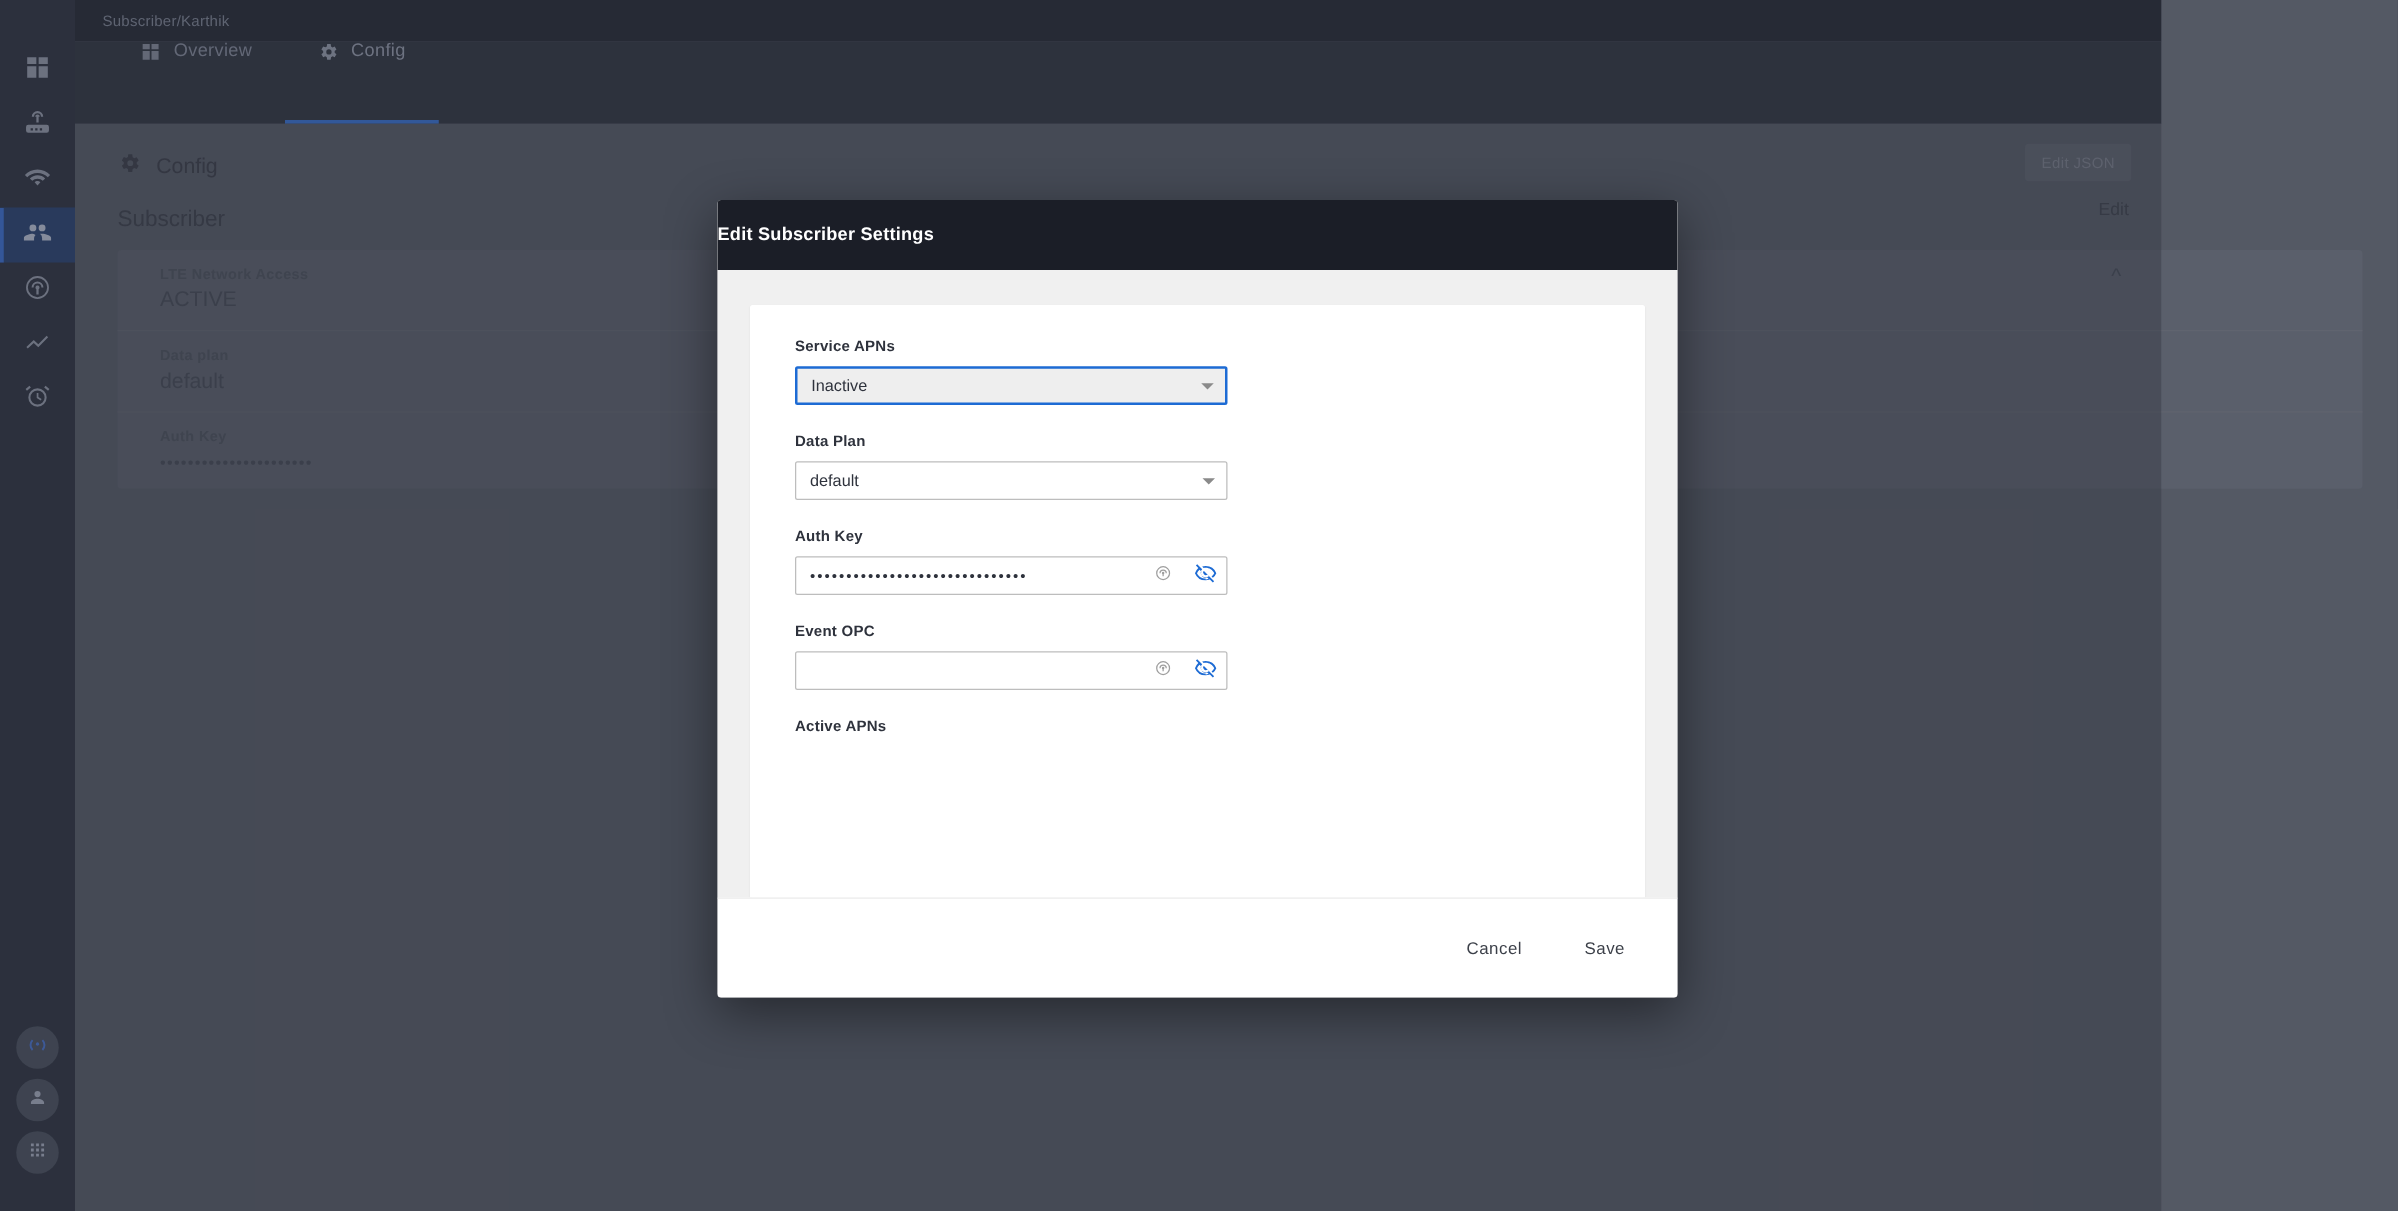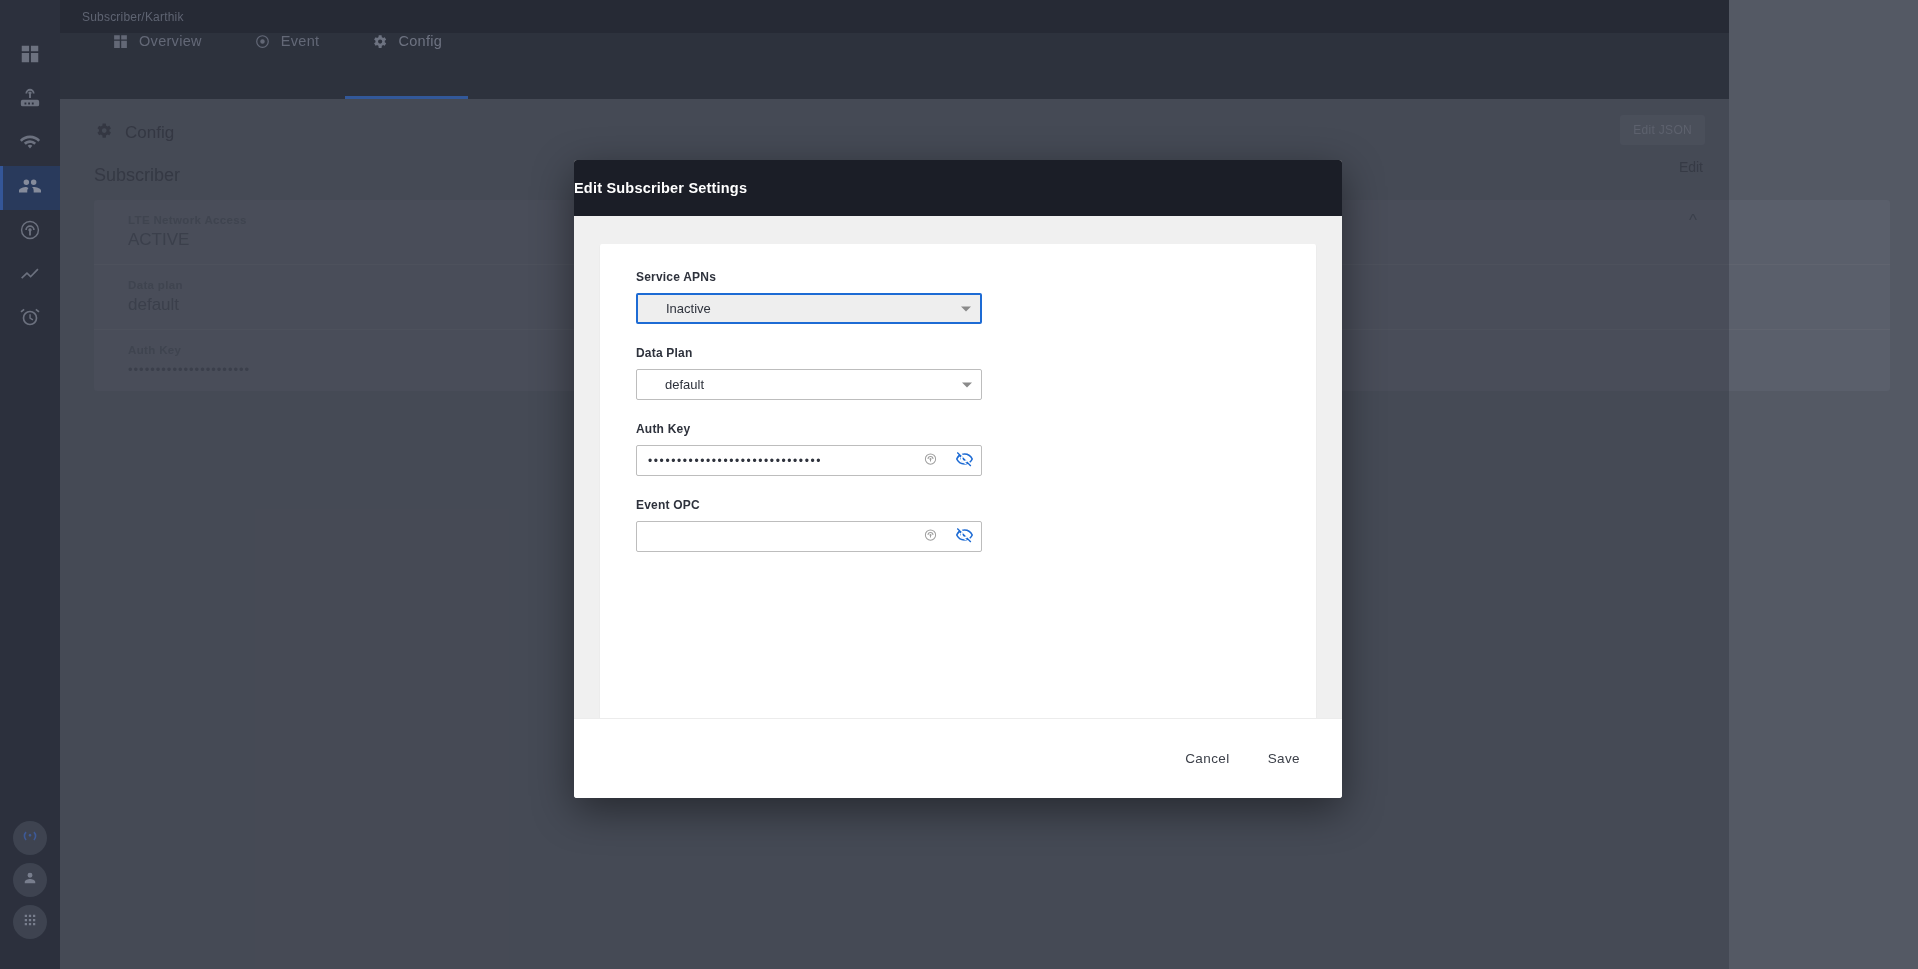--- a/index.html
+++ b/index.html
@@ -155,42 +155,42 @@
     font-family: "Liberation Sans", sans-serif;
     font-size: 13px; color: #2e323c;
     padding: 0 11px; outline: none;
   }
   .pw-input { padding-right: 82px; letter-spacing: 1.6px; font-size: 12px; }
   .select-box {
     width: 346px; height: 31px;
     border: 1px solid #bdbdbd; border-radius: 2px;
     background: #ffffff;
     display: flex; align-items: center;
-    padding: 0 28px; position: relative;
+    padding: 0 11px; position: relative;
     font-size: 13px; color: #2e323c;
   }
   .select-box.focused {
     border: 2px solid #1d6bd4; background: #eeeeee;
   }
   .caret {
     position: absolute; right: 9px; top: 50%; transform: translateY(-50%);
     width: 0; height: 0;
     border-left: 5px solid transparent; border-right: 5px solid transparent;
     border-top: 5px solid #8a8a8a;
   }
   .pw-icons {
     position: absolute; right: 8px; top: 50%; transform: translateY(-50%);
     display: flex; align-items: center; gap: 17px;
   }
   .pw-icons .ico-refresh svg { width: 15px; height: 15px; fill: #9e9e9e; }
   .pw-icons .ico-eye svg { width: 19px; height: 19px; fill: #1d6bd4; }
   .modal-footer {
     height: 80px; background: #ffffff; flex: 0 0 80px;
     display: flex; align-items: center; justify-content: flex-end;
-    padding-right: 30px; gap: 14px;
+    padding-right: 30px; gap: 26px;
     border-top: 1px solid #ececec;
   }
   .txt-btn {
     background: none; border: none;
     font-family: "Liberation Sans", sans-serif;
     font-size: 13.5px; color: #3c4049; letter-spacing: .4px;
     padding: 9px 12px; border-radius: 2px;
   }
 </style>
 </head>
@@ -291,28 +291,20 @@
     </div>
 
     <div class="tabstrip">
       <div class="tab">
         <span>
           <svg viewBox="0 0 24 24">
               <path d="M3 3h8v6H3V3zm0 8h8v10H3V11zm10 0h8v10h-8V11zm0-8h8v6h-8V3z"></path>
             </svg>
         </span>
         <span>Overview</span>
-      </div>
-      <div class="tab">
-        <span>
-          <svg viewBox="0 0 24 24">
-              <path d="M12 3a9 9 0 1 0 0 18 9 9 0 0 0 0-18zm0 1.7a7.3 7.3 0 1 1 0 14.6 7.3 7.3 0 0 1 0-14.6zm0 4.1a3.2 3.2 0 1 0 0 6.4 3.2 3.2 0 0 0 0-6.4z"></path>
-            </svg>
-        </span>
-        <span>Event</span>
       </div>
       <div class="tab active">
         <span>
           <svg viewBox="0 0 24 24">
               <path d="M19.4 13a7.6 7.6 0 0 0 0-2l2-1.6-2-3.4-2.4 1a7.5 7.5 0 0 0-1.7-1L14.9 3h-4l-.4 2.9c-.6.3-1.2.6-1.7 1l-2.4-1-2 3.4L6.4 11a7.6 7.6 0 0 0 0 2l-2 1.6 2 3.4 2.4-1c.5.4 1.1.8 1.7 1l.4 3h4l.4-3c.6-.2 1.2-.6 1.7-1l2.4 1 2-3.4-2-1.6zM12.9 15a3 3 0 1 1 0-6 3 3 0 0 1 0 6z"></path>
             </svg>
         </span>
         <span>Config</span>
       </div>
     </div>
@@ -418,20 +410,21 @@
               <span class="ico-eye">
                 <svg viewBox="0 0 24 24">
                     <path d="M12 6.5c3.8 0 7.1 2.2 8.7 5.5a9.9 9.9 0 0 1-2.7 3.4l1.3 1.3A11.8 11.8 0 0 0 22.8 12 11.6 11.6 0 0 0 12 4.8a11 11 0 0 0-3.5.6l1.5 1.5c.6-.2 1.3-.4 2-.4zM3.5 3L2.2 4.3l2.4 2.4A11.8 11.8 0 0 0 1.2 12 11.6 11.6 0 0 0 12 19.2c1.5 0 3-.3 4.3-.8l3 3 1.3-1.3L3.5 3zm5 5l1.6 1.6a2.7 2.7 0 0 0 3.8 3.8l1.6 1.6a4.6 4.6 0 0 1-7-7zM12 17.5c-3.8 0-7.1-2.2-8.7-5.5a10 10 0 0 1 2.6-3.3l1.7 1.7a4.6 4.6 0 0 0 6 6l1.4 1.4c-.9.4-2 .7-3 .7z"></path>
                   </svg>
               </span>
             </div>
           </div>
         </div>
 
         <div class="field">
+          <div class="field-label">Active APNs</div>
         </div>
 
       </div>
     </div>
 
     <div class="modal-footer">
       <button class="txt-btn">Cancel</button>
       <button class="txt-btn">Save</button>
     </div>
 

